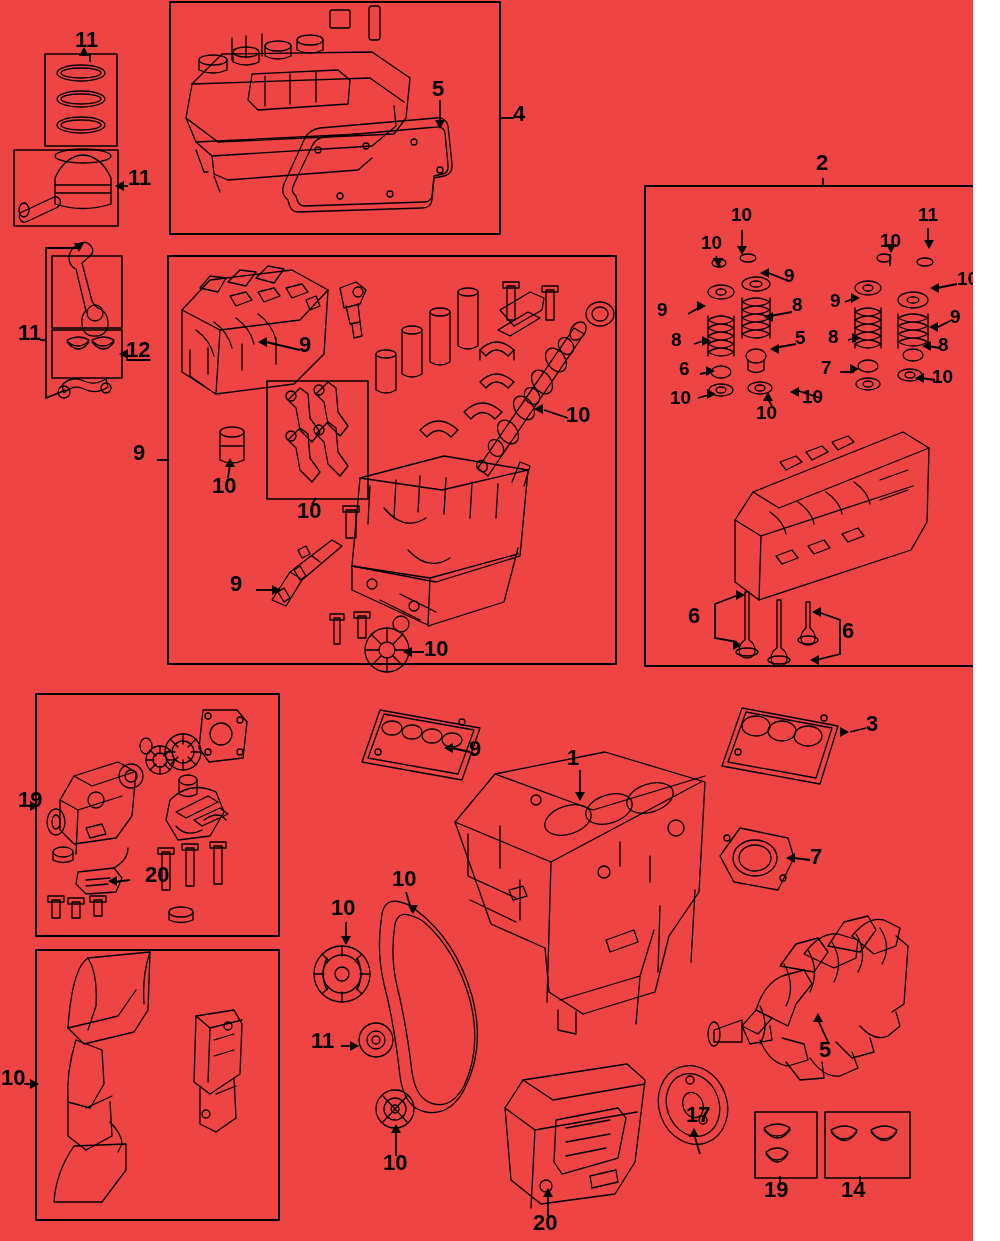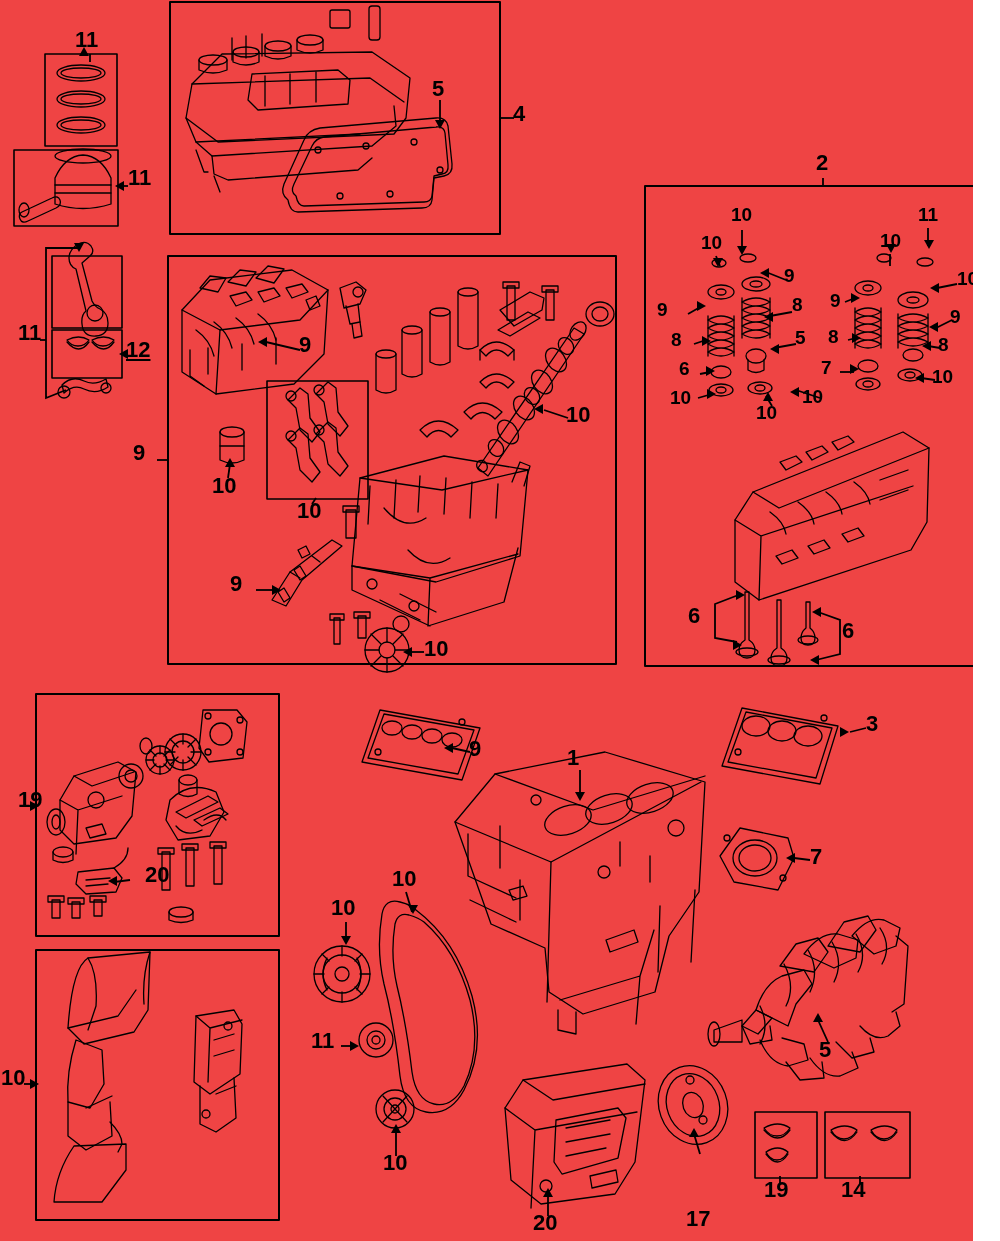--- a/index.html
+++ b/index.html
@@ -591,21 +591,21 @@
   <div class="callout big" style="left:866px; top:713px;">3</div>
   <div class="callout big" style="left:567px; top:747px;">1</div>
   <div class="callout big" style="left:810px; top:846px;">7</div>
 
   <div class="callout big" style="left:392px; top:868px;">10</div>
   <div class="callout big" style="left:331px; top:897px;">10</div>
   <div class="callout big" style="left:311px; top:1030px;">11</div>
   <div class="callout big" style="left:383px; top:1152px;">10</div>
 
   <div class="callout big" style="left:819px; top:1039px;">5</div>
-  <div class="callout big" style="left:686px; top:1208px;">17</div>
+  <div class="callout big" style="left:686px; top:1104px;">17</div>
   <div class="callout big" style="left:533px; top:1212px;">20</div>
   <div class="callout big" style="left:764px; top:1179px;">19</div>
   <div class="callout big" style="left:841px; top:1179px;">14</div>
 
   <div class="callout big" style="left:18px;   top:789px;">19</div>
   <div class="callout big" style="left:145px; top:864px;">20</div>
   <div class="callout big" style="left:1px;   top:1067px;">10</div>
 
   <div class="arrow down" style="left:435px; top:120px;"></div>
   <div class="arrow left" style="left:258px; top:337px;"></div>

